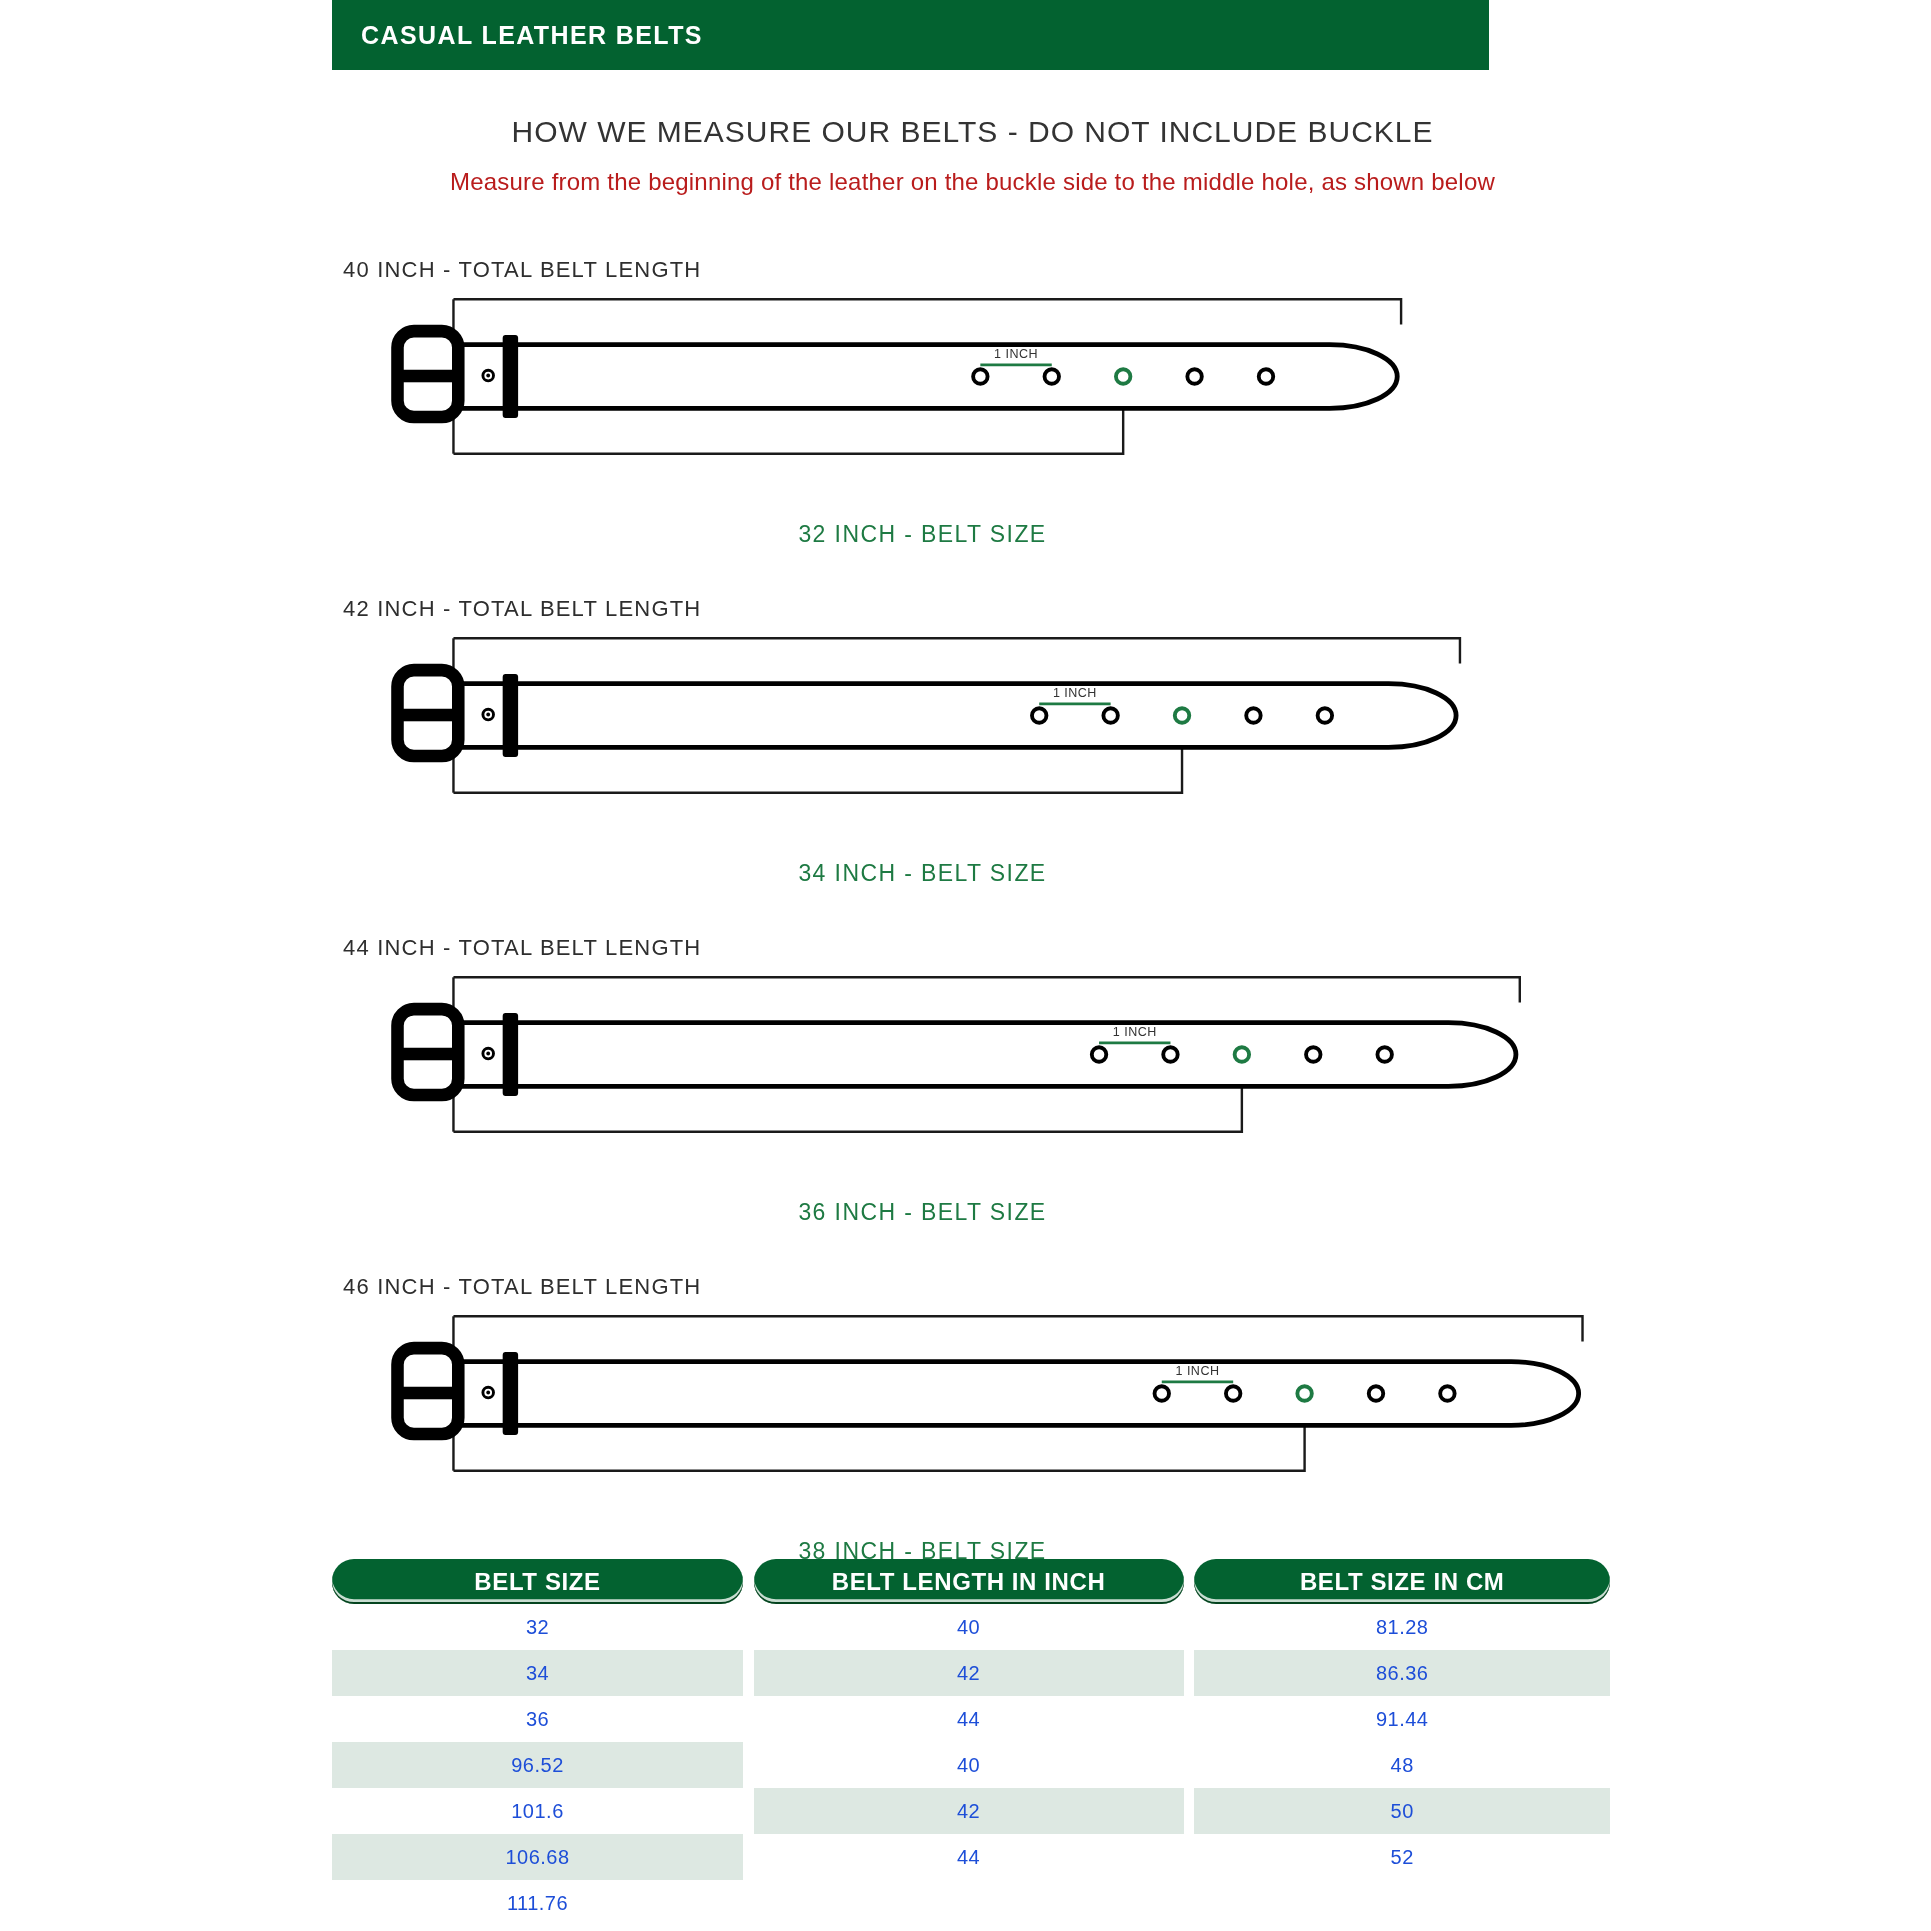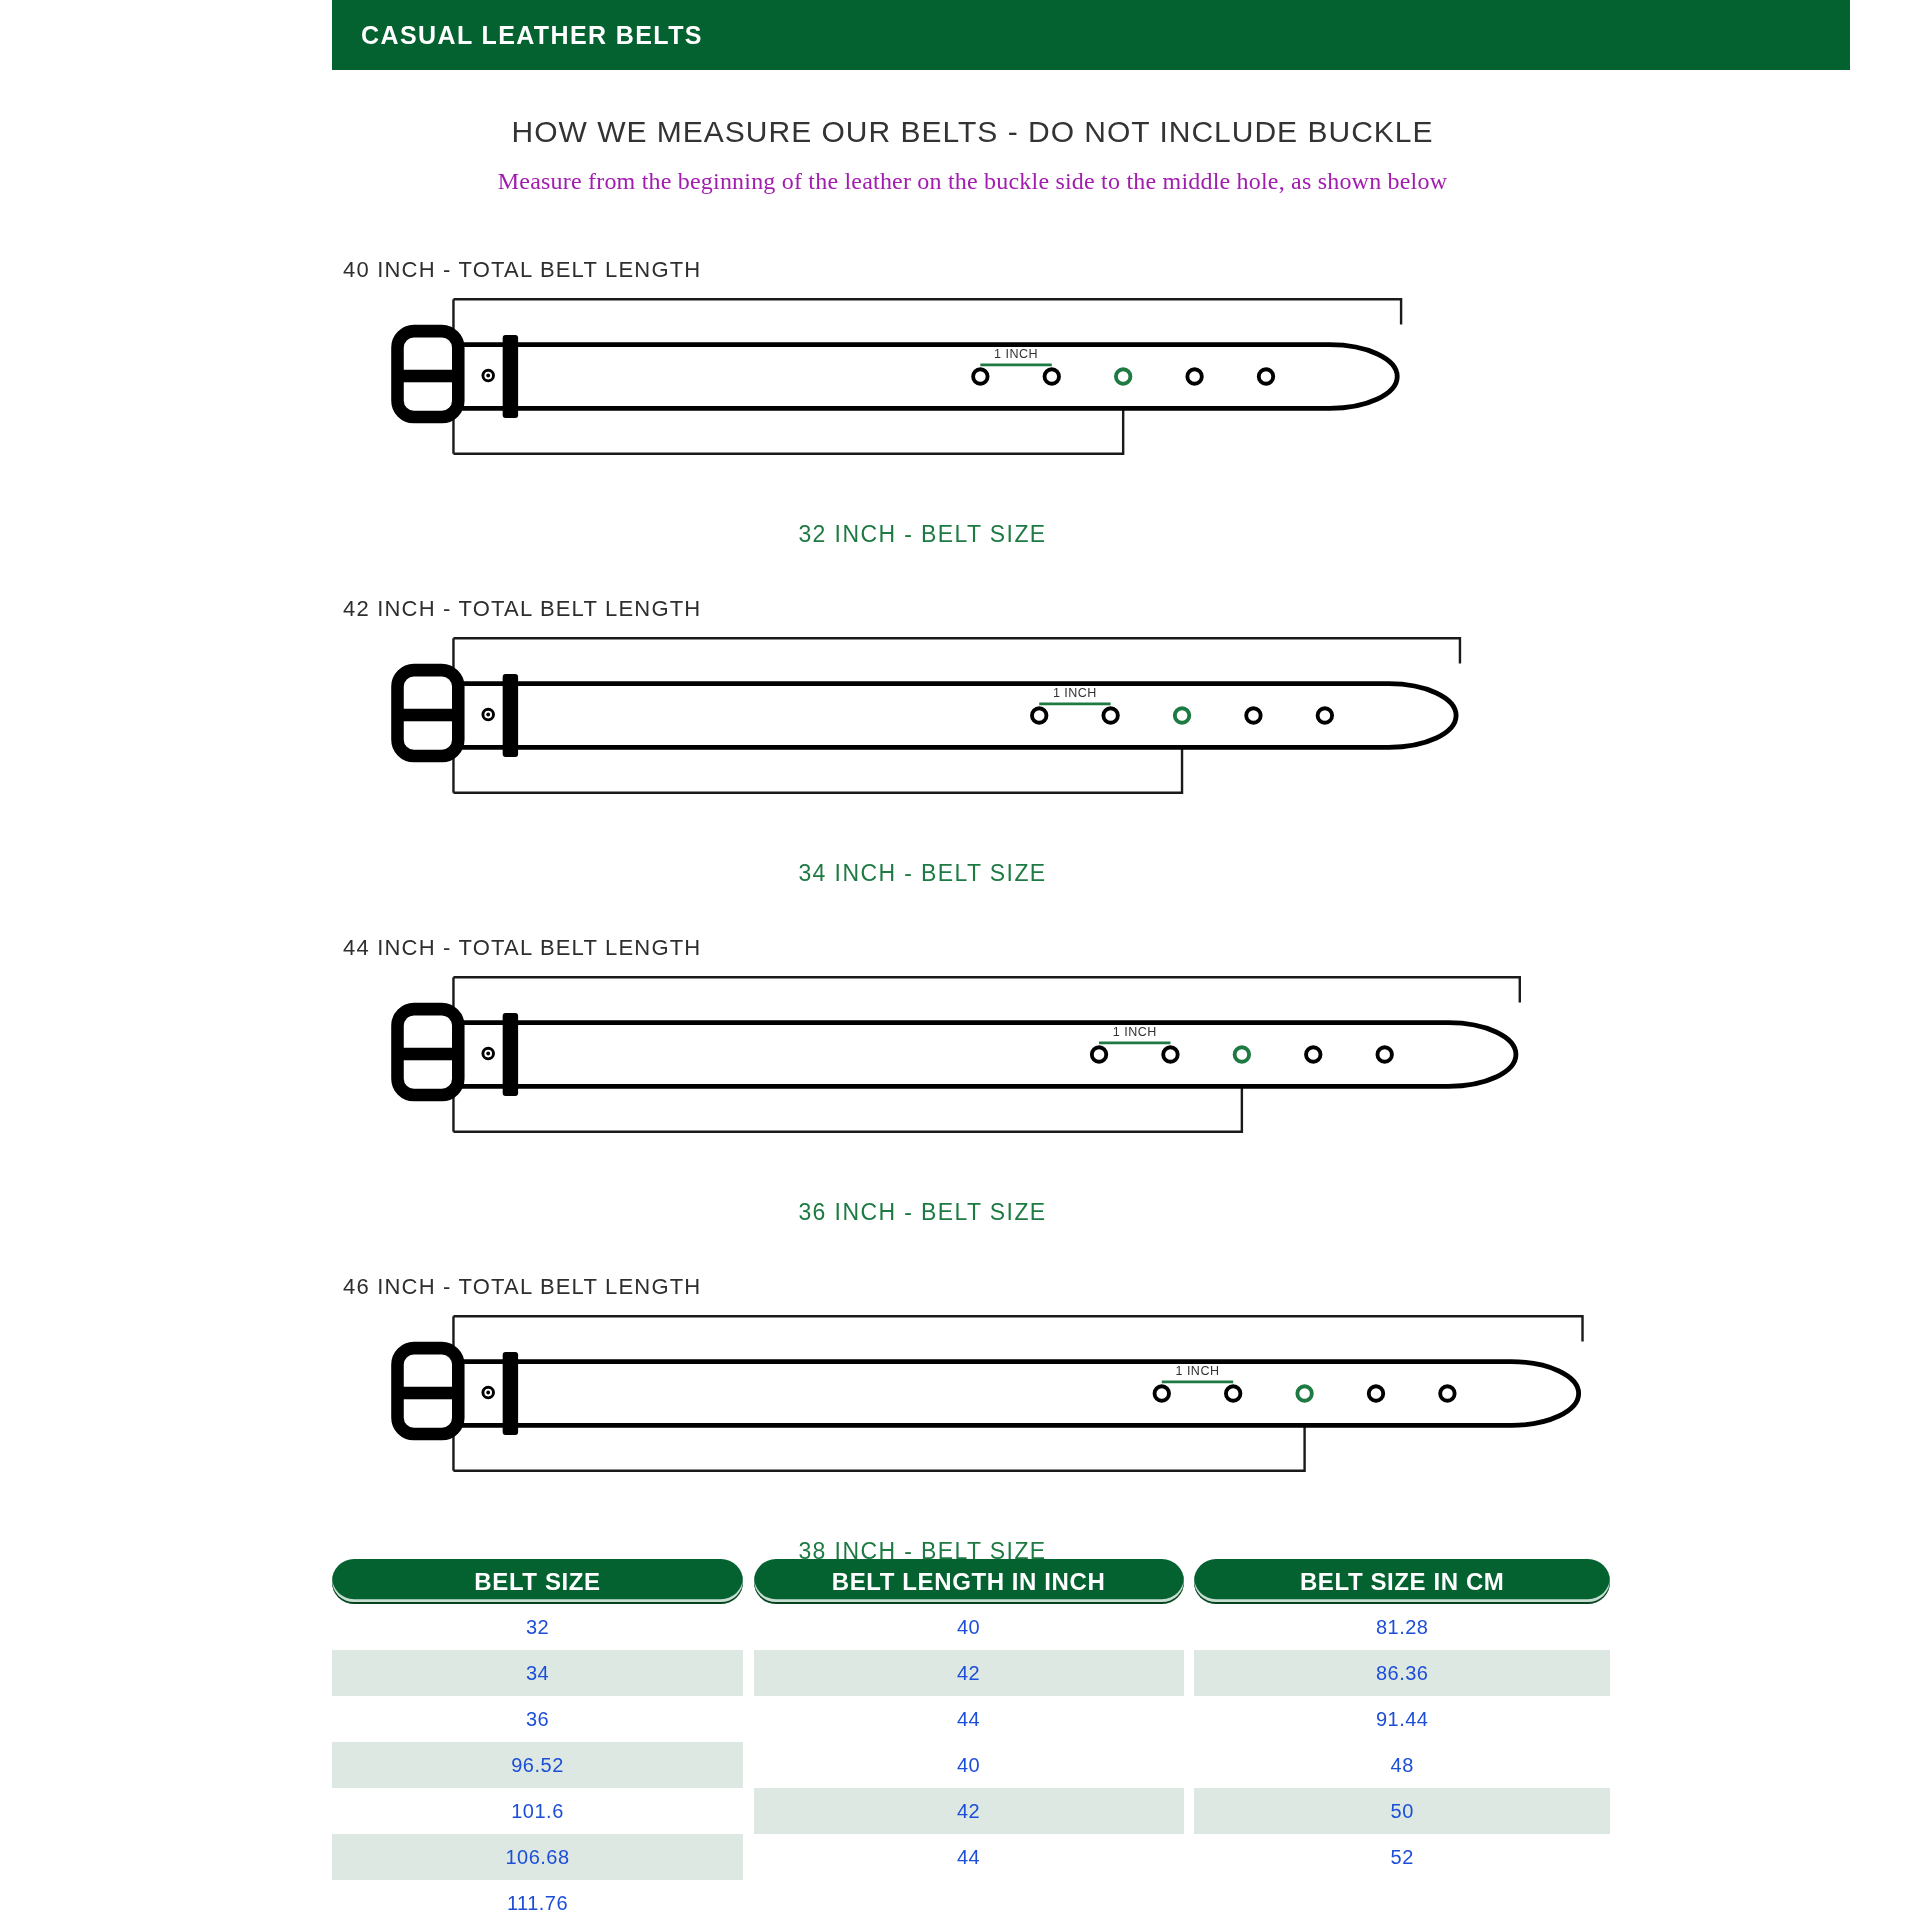--- a/index.html
+++ b/index.html
@@ -2,36 +2,35 @@
 <html><head>
 <meta charset="utf-8">
 <style>
   html,body{margin:0;padding:0;}
   body{
     width:1931px;height:1931px;background:#ffffff;position:relative;
     font-family:"Liberation Sans", sans-serif;overflow:hidden;
   }
   
   .brand-bar{
-    position:absolute;left:332px;top:0;width:1518px;height:70px;
+    position:absolute;left:332px;top:0;width:1157px;height:70px;
     background:#036230;color:#ffffff;display:flex;align-items:center;
     box-sizing:border-box;padding-left:29px;
     font-size:25px;font-weight:bold;letter-spacing:1.4px;
   }
   
   .heading{
     position:absolute;left:332px;width:1281px;top:115px;
     text-align:center;font-size:30px;color:#333333;letter-spacing:1px;
     white-space:nowrap;
   }
   .subheading{
     position:absolute;left:332px;width:1281px;top:168px;
-    text-align:center;font-size:24px;color:#a21caf;letter-spacing:0.2px;
+    text-align:center;font-size:24px;color:#b91c1c;letter-spacing:0.2px;
     white-space:nowrap;
-    font-family:Liberation Serif, serif;
   }
   
   .d-title{
     position:absolute;left:343px;width:1159px;text-align:left;
     font-size:22px;color:#2e2e2e;letter-spacing:1.2px;white-space:nowrap;
   }
   .d-size{
     position:absolute;left:343px;width:1159px;text-align:center;
     font-size:23px;color:#1e7a43;letter-spacing:1.4px;white-space:nowrap;margin-top:44px;
   }

